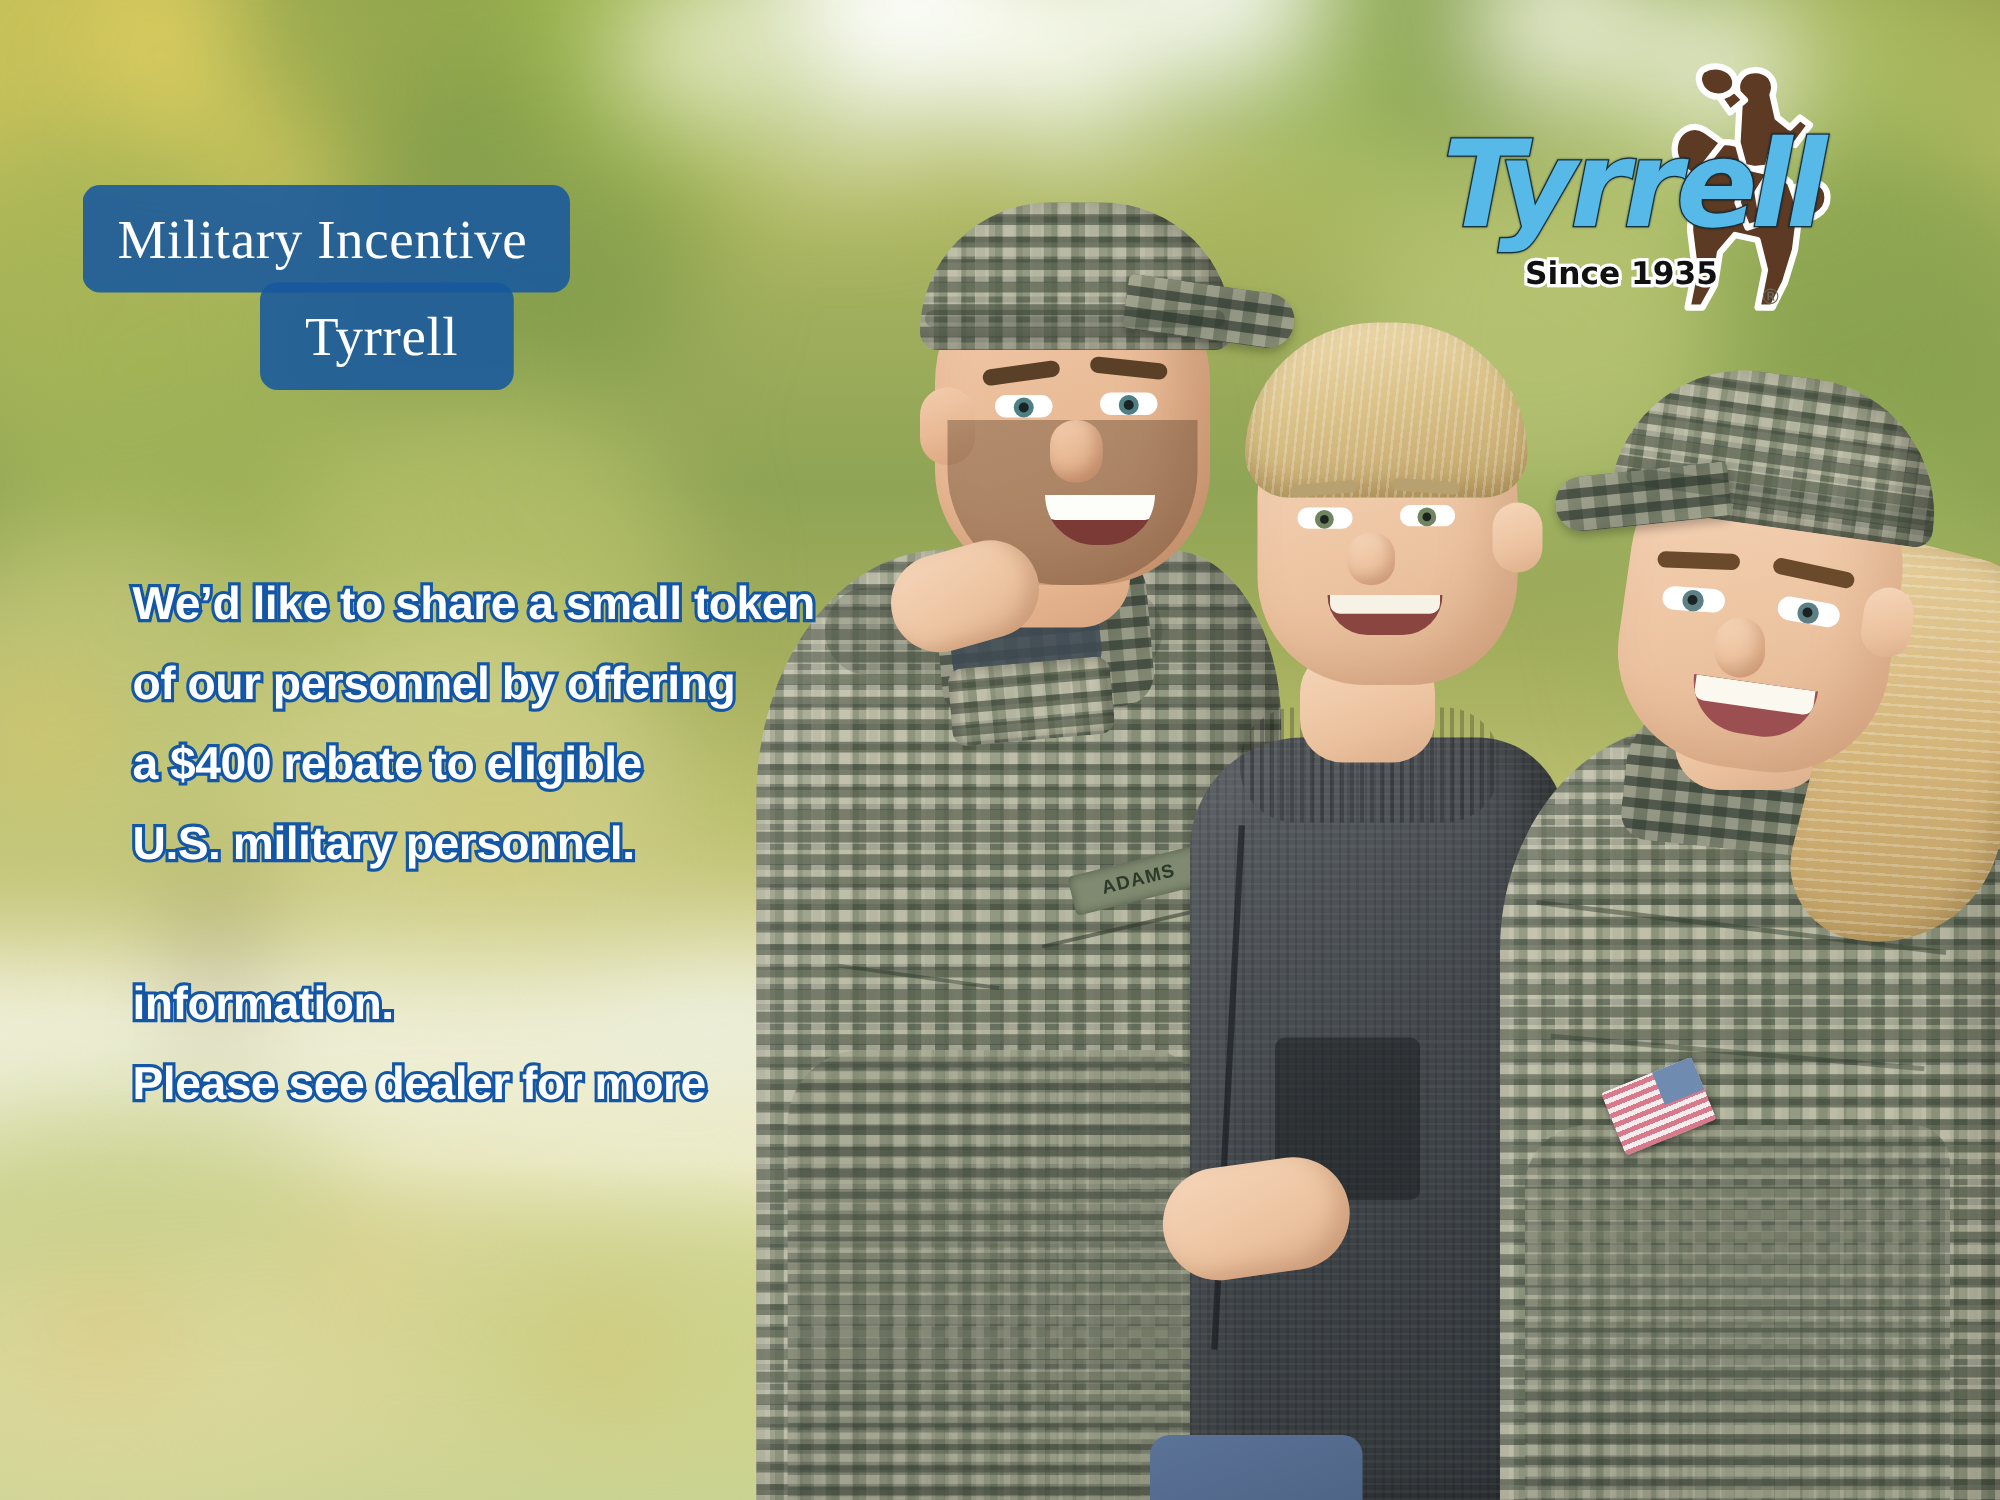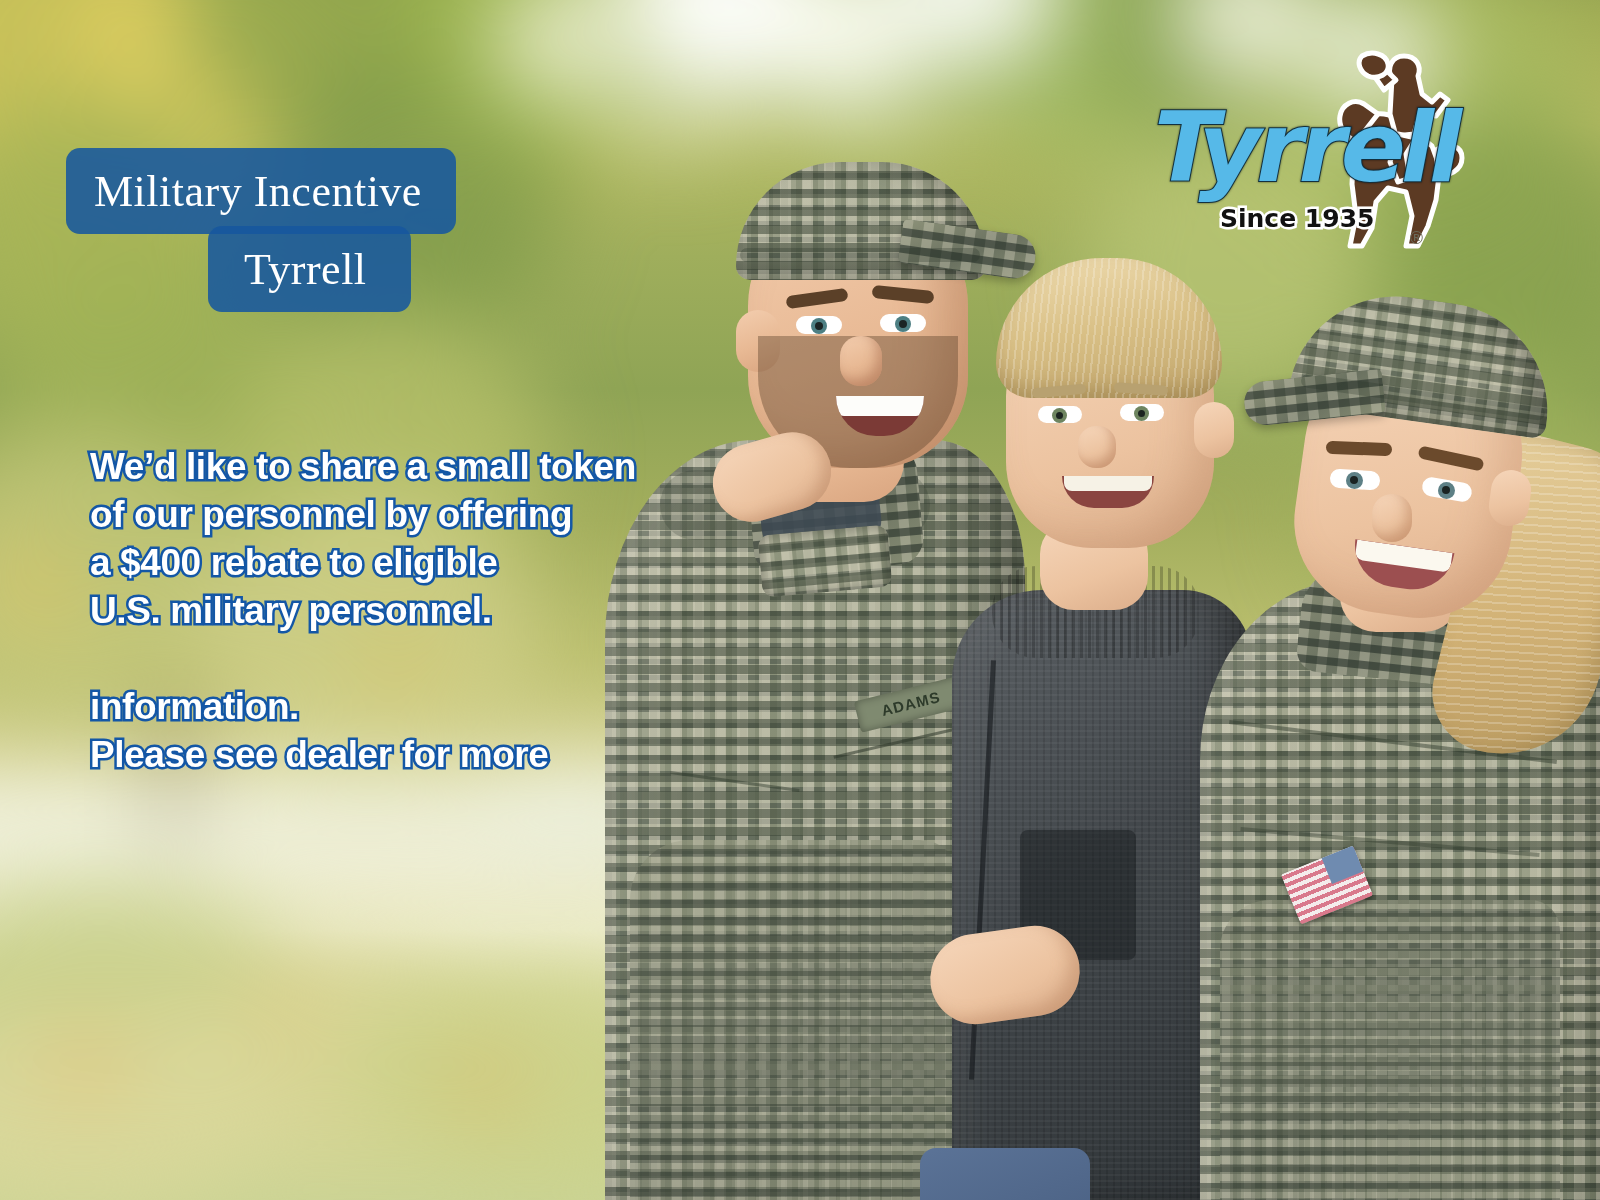--- a/index.html
+++ b/index.html
@@ -76,21 +76,21 @@
     font-weight:bold;
     font-size:37px;
     line-height:1.30;
     color:#ffffff;
     letter-spacing:-0.4px;
     -webkit-text-stroke:5px #1457a6;
     paint-order:stroke fill;
     text-shadow:
       0 0 1px #1457a6;
   }
-  .body-copy p{margin:0;}
+  .body-copy p{margin:16px;}
   .body-copy .gap{height:48px;}
 
   
   .logo{position:absolute;right:86px;top:52px;width:360px;height:210px;z-index:40;}
   .logo-word{
     position:absolute;left:0;top:48px;
     font-family:"DejaVu Sans",sans-serif;
     font-weight:bold;font-style:italic;
     font-size:96px;line-height:1;
     color:#56b9e8;

